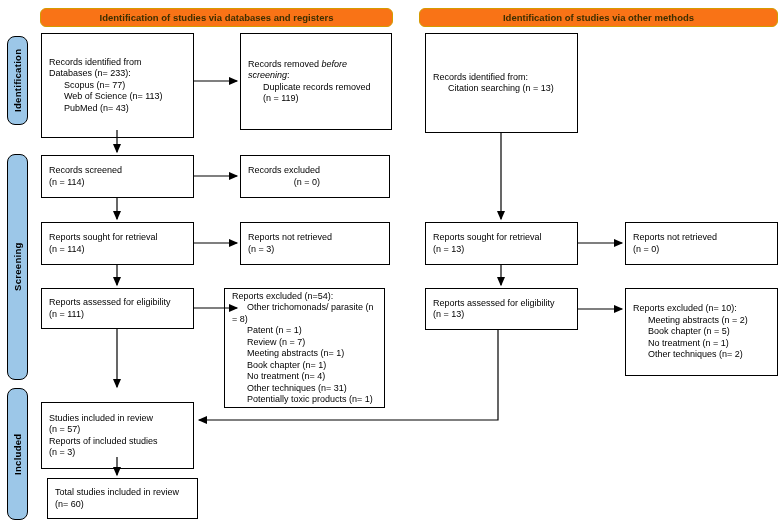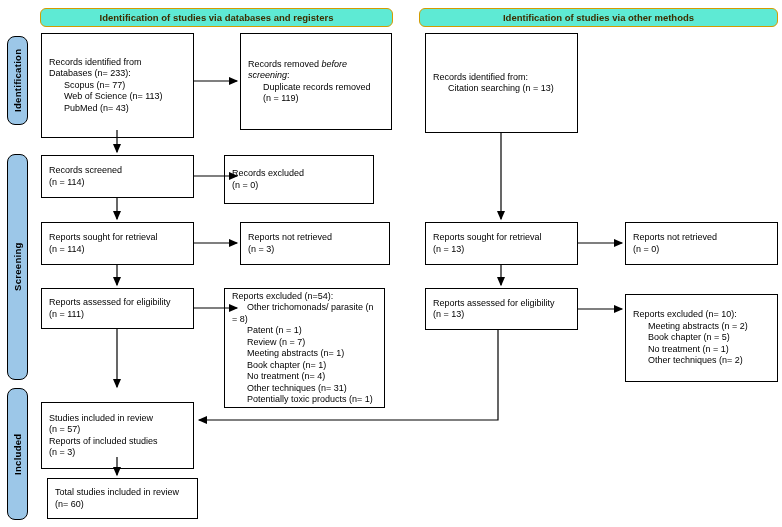--- a/index.html
+++ b/index.html
@@ -2,21 +2,21 @@
 <html><head>
 <meta charset="utf-8">
 <style>
   html,body { margin:0; padding:0; background:#ffffff; }
   .canvas {
     position:relative; width:782px; height:527px; background:#ffffff;
     font-family:"Liberation Sans", sans-serif; color:#000;
     overflow:hidden;
   }
   .hdr {
-    position:absolute; background:#5eead4; border:1.5px solid #D49B00;
+    position:absolute; background:#f97316; border:1.5px solid #D49B00;
     border-radius:6px; display:flex; align-items:center; justify-content:center;
     font-weight:bold; font-size:9.5px; color:#3D2E00; box-sizing:border-box;
     text-align:center;
   }
   .stage {
     position:absolute; background:#9CC7E8; border:1.5px solid #000;
     border-radius:8px; display:flex; align-items:center; justify-content:center;
     font-weight:bold; font-size:9.5px; box-sizing:border-box;
     writing-mode:vertical-rl; transform:rotate(180deg); letter-spacing:0.3px;
   }
@@ -71,21 +71,21 @@
     <span class="txt">Total studies included in review
 (n= 60)</span>
   </div>
 
   <div class="box" style="left:240px; top:33px; width:152px; height:97px;">
     <span class="txt"><span>Records removed </span><em>before
 screening</em><span>:
       Duplicate records removed
       (n = 119)</span></span>
   </div>
-  <div class="box" style="left:224px; top:155px; width:150px; height:49px;">
+  <div class="box" style="left:240px; top:155px; width:150px; height:43px;text-align:right;">
     <span class="txt">Records excluded
 (n = 0)</span>
   </div>
   <div class="box" style="left:240px; top:222px; width:150px; height:43px;">
     <span class="txt">Reports not retrieved
 (n = 3)</span>
   </div>
   <div class="box" style="left:224px; top:288px; width:161px; height:120px;">
     <span class="txt">Reports excluded (n=54):
       Other trichomonads/ parasite (n = 8)
@@ -108,21 +108,21 @@
   </div>
   <div class="box" style="left:425px; top:288px; width:153px; height:42px;">
     <span class="txt">Reports assessed for eligibility
 (n = 13)</span>
   </div>
 
   <div class="box" style="left:625px; top:222px; width:153px; height:43px;">
     <span class="txt">Reports not retrieved
 (n = 0)</span>
   </div>
-  <div class="box" style="left:625px; top:294px; width:153px; height:88px;">
+  <div class="box" style="left:625px; top:288px; width:153px; height:88px;">
     <span class="txt">Reports excluded (n= 10):
       Meeting abstracts (n = 2)
       Book chapter (n = 5)
       No treatment (n = 1)
       Other techniques (n= 2)</span>
   </div>
 
   <svg class="arrows" viewBox="0 0 782 527">
     <defs>
       <marker id="ah" markerWidth="9" markerHeight="8" refX="7" refY="3.5" orient="auto">

